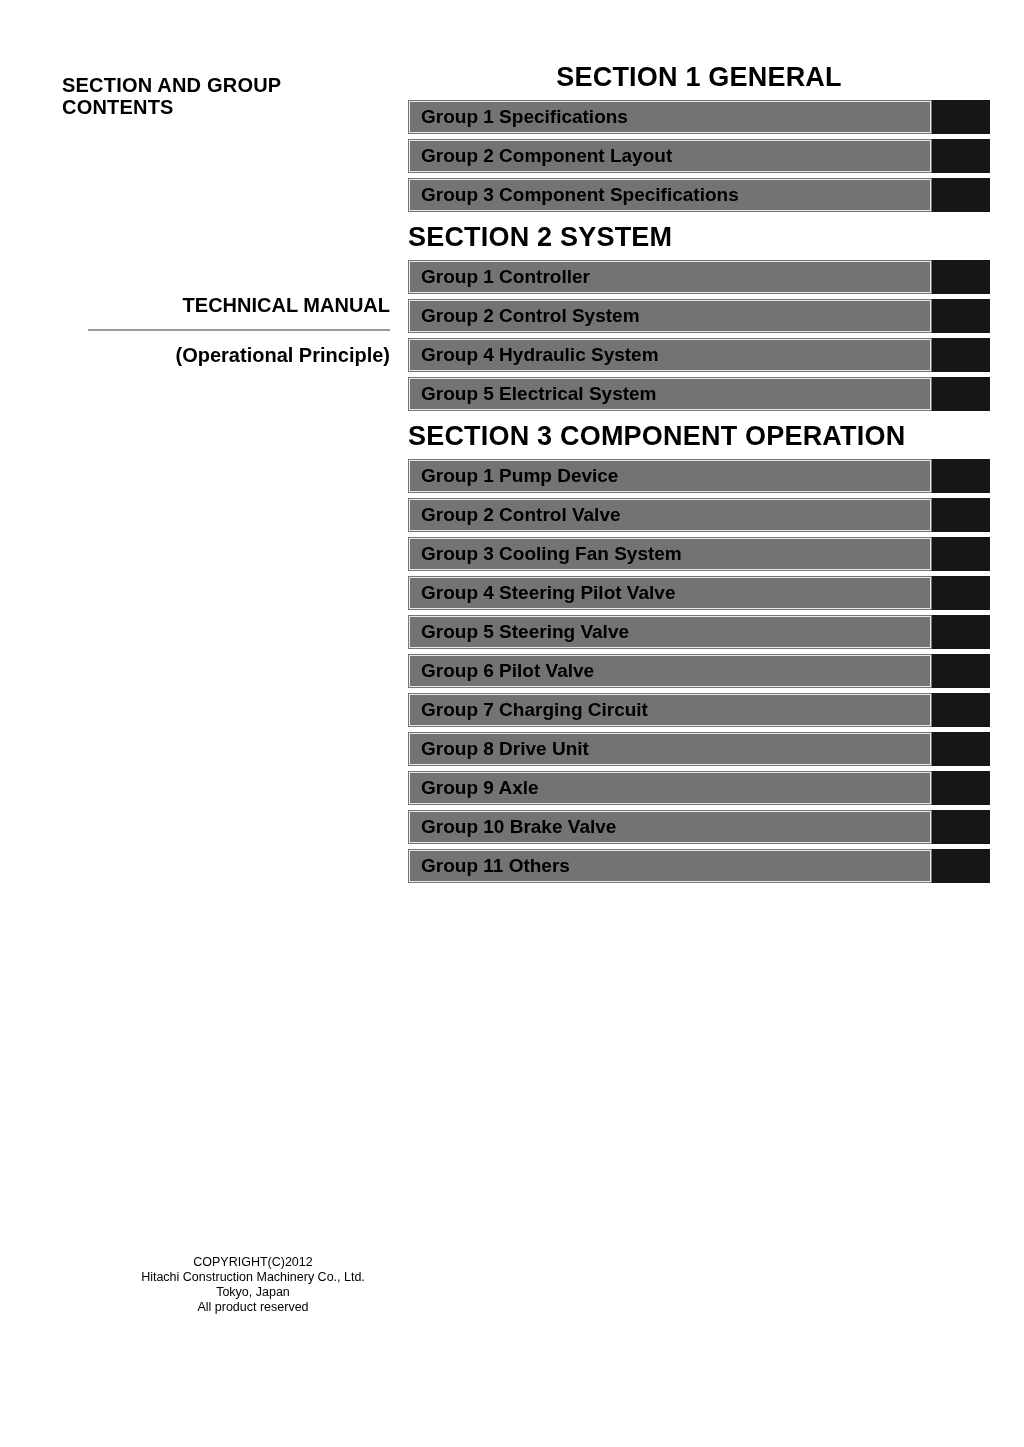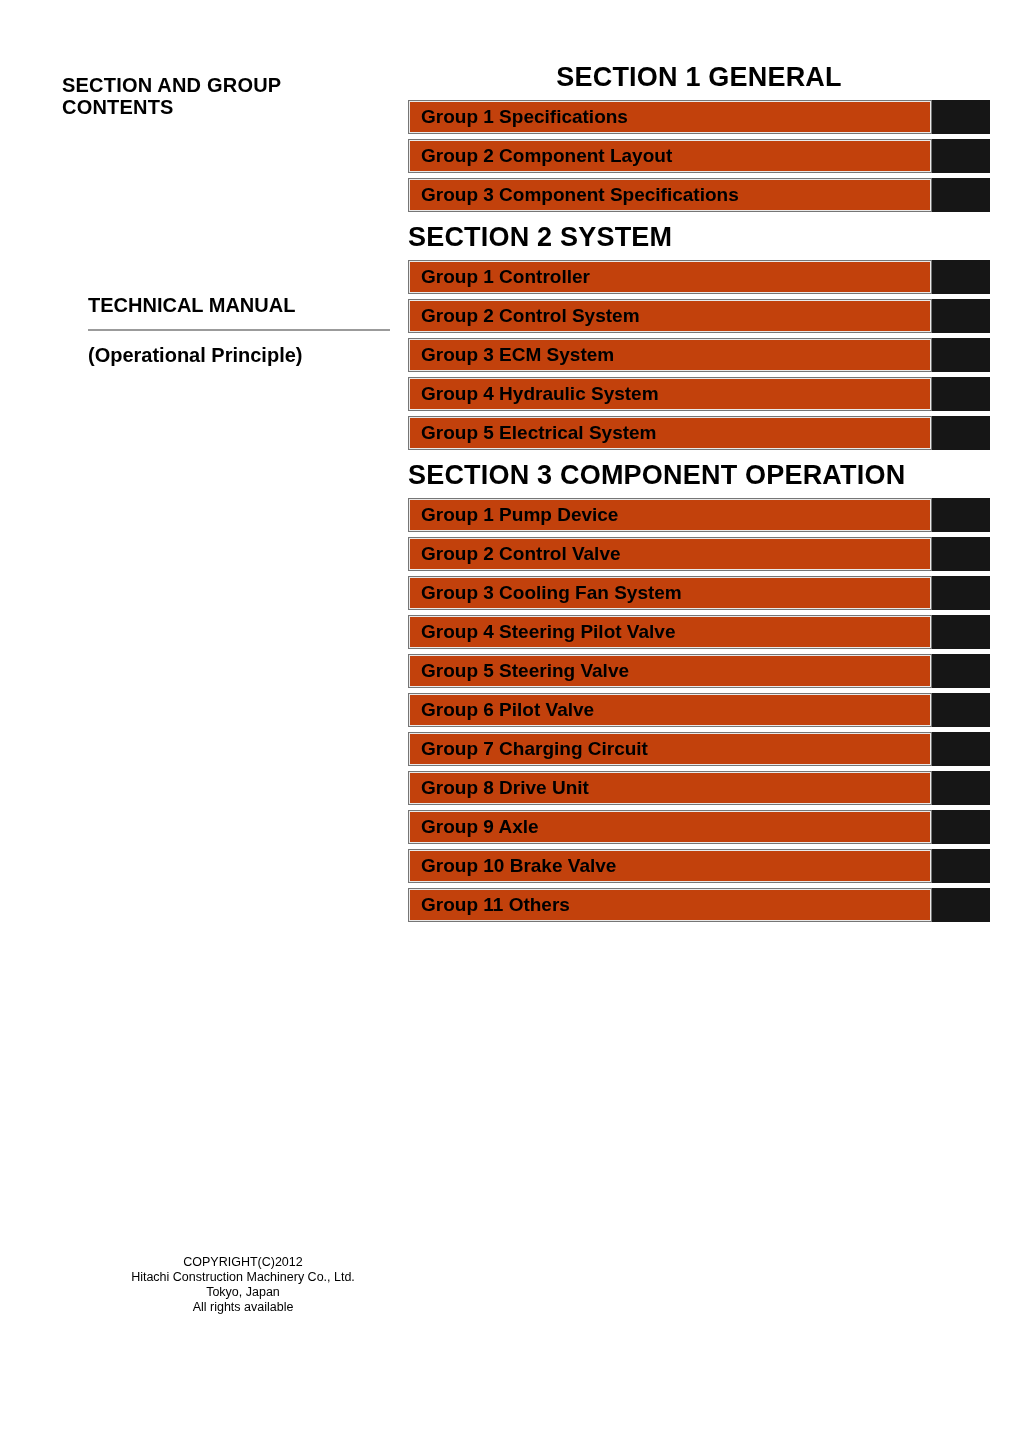--- a/index.html
+++ b/index.html
@@ -14,51 +14,51 @@
   .page { position: absolute; inset: 0; background: #fff; }
 
   
   .left-title {
     position: absolute; left: 62px; top: 74px; width: 330px;
     text-align: left; font-size: 20px; font-weight: bold;
     line-height: 1.1; letter-spacing: 0.2px;
   }
   .manual-block {
     position: absolute; left: 88px; top: 294px; width: 302px;
-    text-align: left;
+    text-align: right;
   }
   .manual-title { font-size: 20px; font-weight: bold; }
   .divider {
     border: none; border-top: 2px solid #9b9b9b;
     margin: 12px 0 13px;
   }
   .subtitle { font-size: 20px; font-weight: bold; }
   .disclaimer {
     position: absolute; left: 78px; top: 930px; width: 308px;
     font-size: 15px; line-height: 1.4; text-align: left;
   }
   .copyright {
-    position: absolute; left: 78px; top: 1255px; width: 330px;
+    position: absolute; left: 88px; top: 1255px; width: 330px;
     text-align: center; font-size: 12.5px; line-height: 1.2;
   }
   .copyright-line { white-space: nowrap; }
 
   
   .right-col { position: absolute; left: 408px; top: 62px; width: 582px; }
   .section-title {
     font-size: 27px; font-weight: bold;
     margin: 10px 0 7px; letter-spacing: 0.2px; line-height: 1.15;
   }
   .section-title:first-child { margin-top: 0; text-align: center; }
   .group-row { display: flex; height: 34px; margin-bottom: 5px; }
   .row-box {
     flex: 1;
     border: 1px solid #767676;
     box-shadow: inset 0 0 0 1px #e9e9e9;
-    background: #c2410c;
+    background: #737373;
     display: flex; align-items: center;
     padding-left: 12px;
     font-size: 19px; font-weight: bold;
     white-space: nowrap;
   }
   .row-tab { width: 58px; background: #161616; }
 </style>
 </head>
 <body>
 
@@ -70,21 +70,21 @@
     <div class="manual-title">TECHNICAL MANUAL</div>
     <hr class="divider">
     <div class="subtitle">(Operational Principle)</div>
   </div>
 
 
   <div class="copyright">
       <div class="copyright-line">COPYRIGHT(C)2012</div>
       <div class="copyright-line">Hitachi Construction Machinery Co., Ltd.</div>
       <div class="copyright-line">Tokyo, Japan</div>
-      <div class="copyright-line">All rights available</div>
+      <div class="copyright-line">All product reserved</div>
     </div>
 
   <div class="right-col">
       <div class="section-title">SECTION 1 GENERAL</div>
       <div class="group-row">
         <div class="row-box">Group 1 Specifications</div>
         <div class="row-tab"></div>
       </div>
       <div class="group-row">
         <div class="row-box">Group 2 Component Layout</div>
@@ -94,24 +94,20 @@
         <div class="row-box">Group 3 Component Specifications</div>
         <div class="row-tab"></div>
       </div>
       <div class="section-title">SECTION 2 SYSTEM</div>
       <div class="group-row">
         <div class="row-box">Group 1 Controller</div>
         <div class="row-tab"></div>
       </div>
       <div class="group-row">
         <div class="row-box">Group 2 Control System</div>
-        <div class="row-tab"></div>
-      </div>
-      <div class="group-row">
-        <div class="row-box">Group 3 ECM System</div>
         <div class="row-tab"></div>
       </div>
       <div class="group-row">
         <div class="row-box">Group 4 Hydraulic System</div>
         <div class="row-tab"></div>
       </div>
       <div class="group-row">
         <div class="row-box">Group 5 Electrical System</div>
         <div class="row-tab"></div>
       </div>

